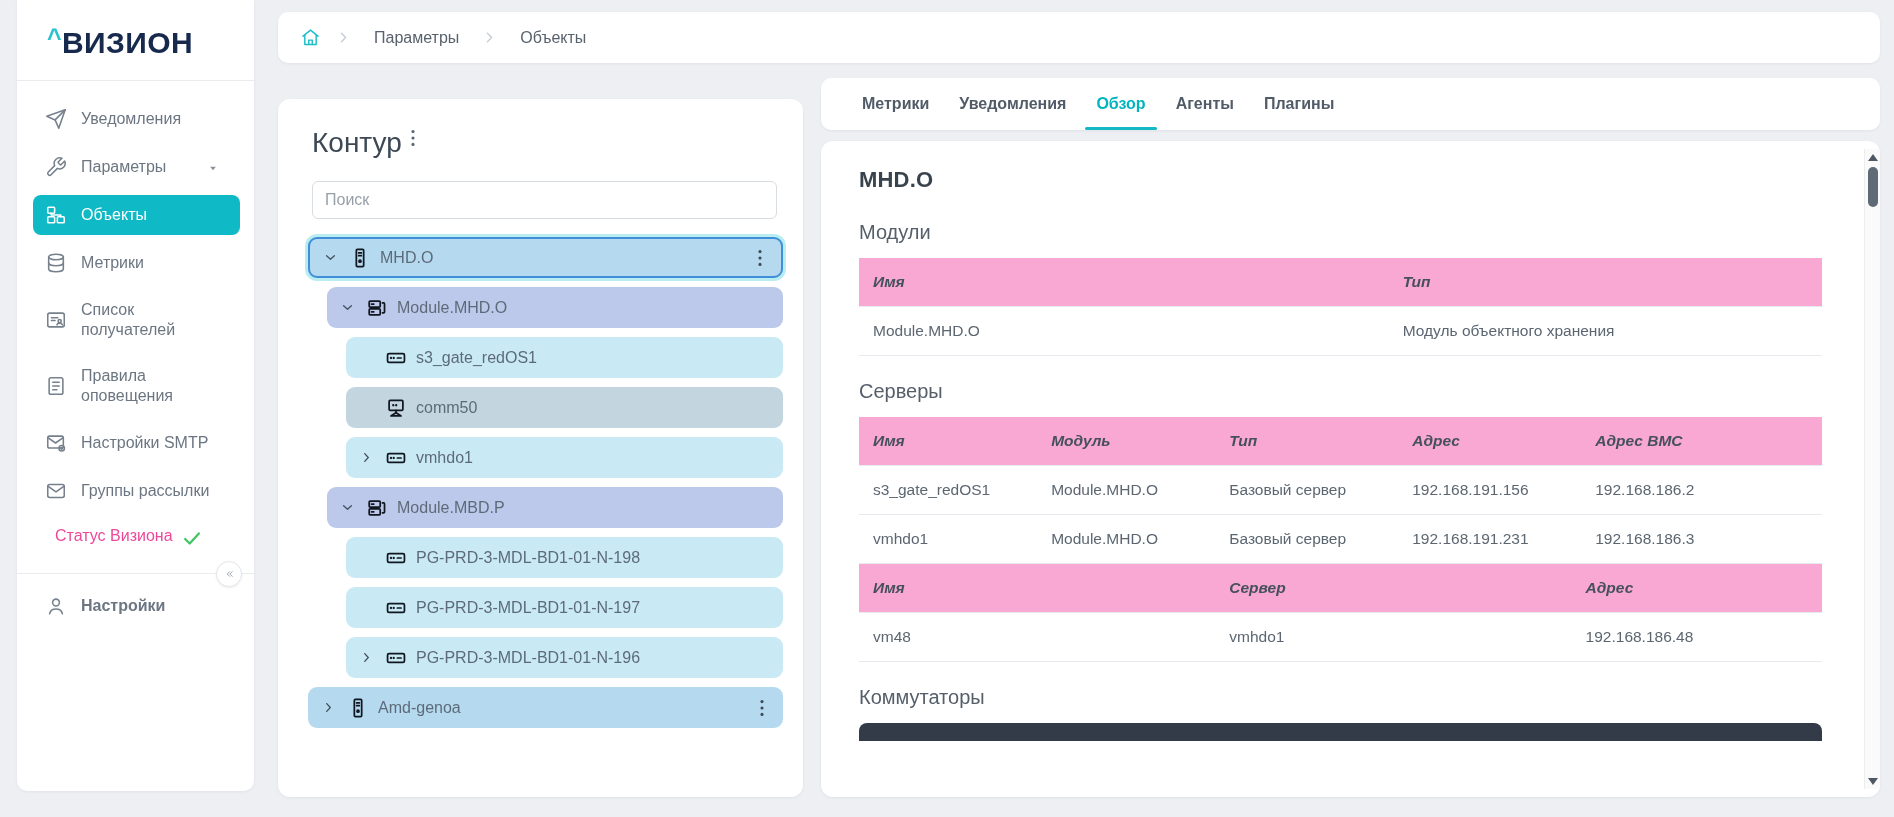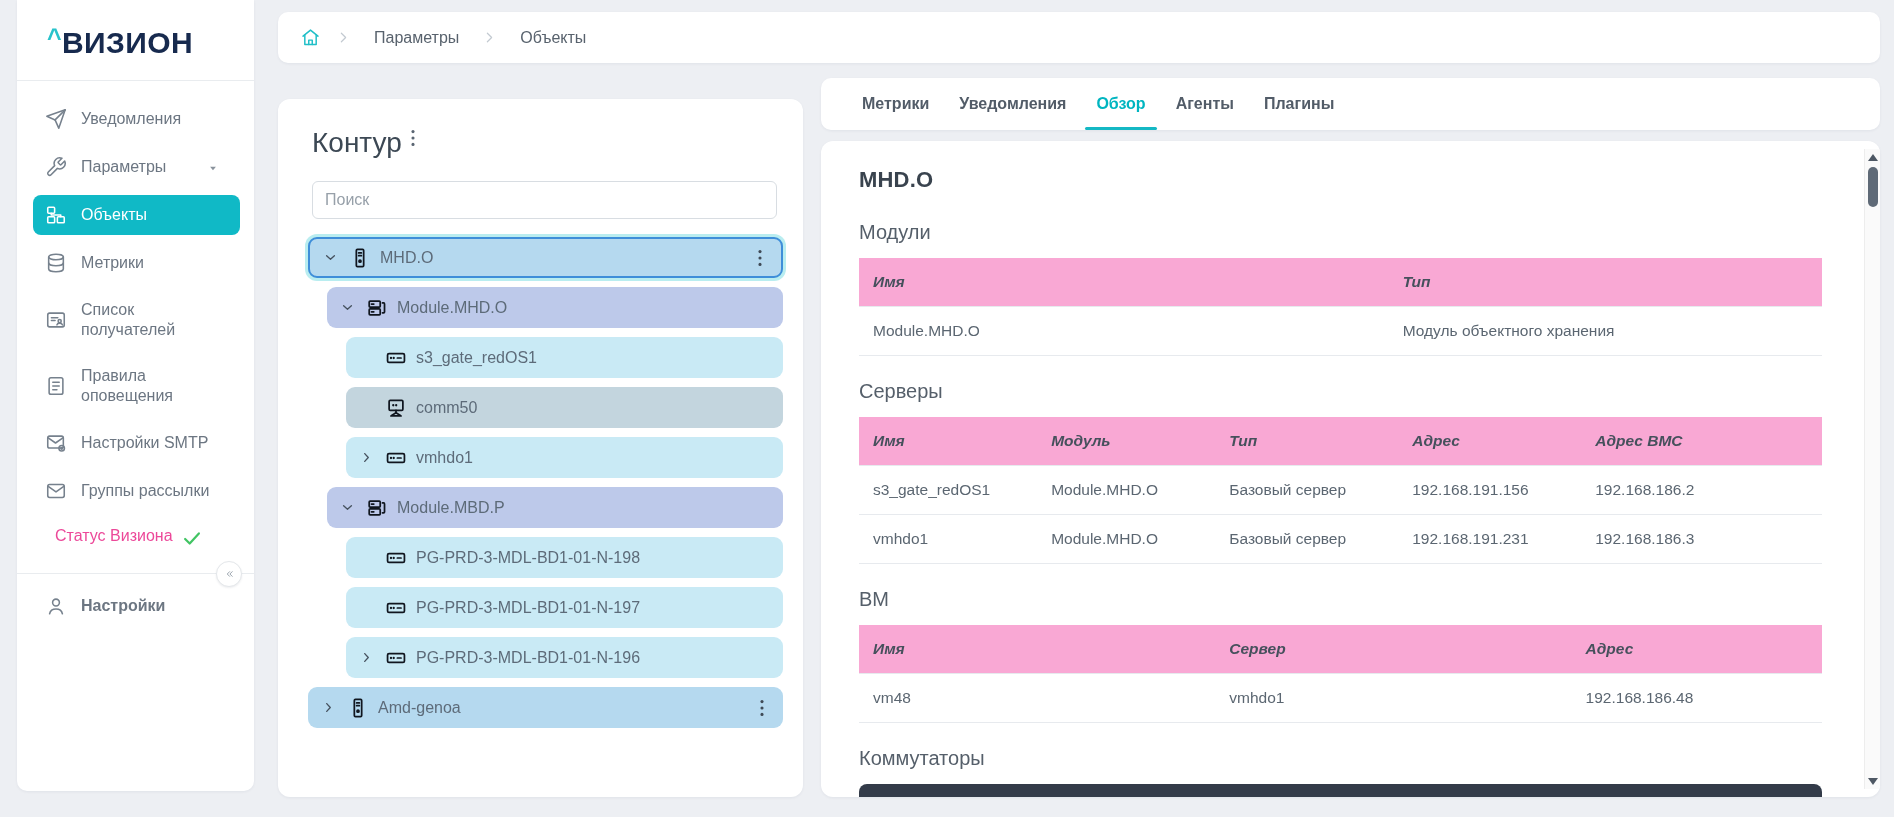--- a/index.html
+++ b/index.html
@@ -478,21 +478,20 @@
               <tr>
                 <td>vmhdo1</td>
                 <td>Module.MHD.O</td>
                 <td>Базовый сервер</td>
                 <td>192.168.191.231</td>
                 <td>192.168.186.3</td>
               </tr>
             </tbody>
           </table>
 
-          <div class="section-h">ВМ</div>
           <table>
             <colgroup>
                 <col style="width:37%">
                 <col style="width:37%">
                 <col style="width:26%">
               </colgroup>
             <thead>
                 <tr>
               <th>Имя</th>
               <th>Сервер</th>

